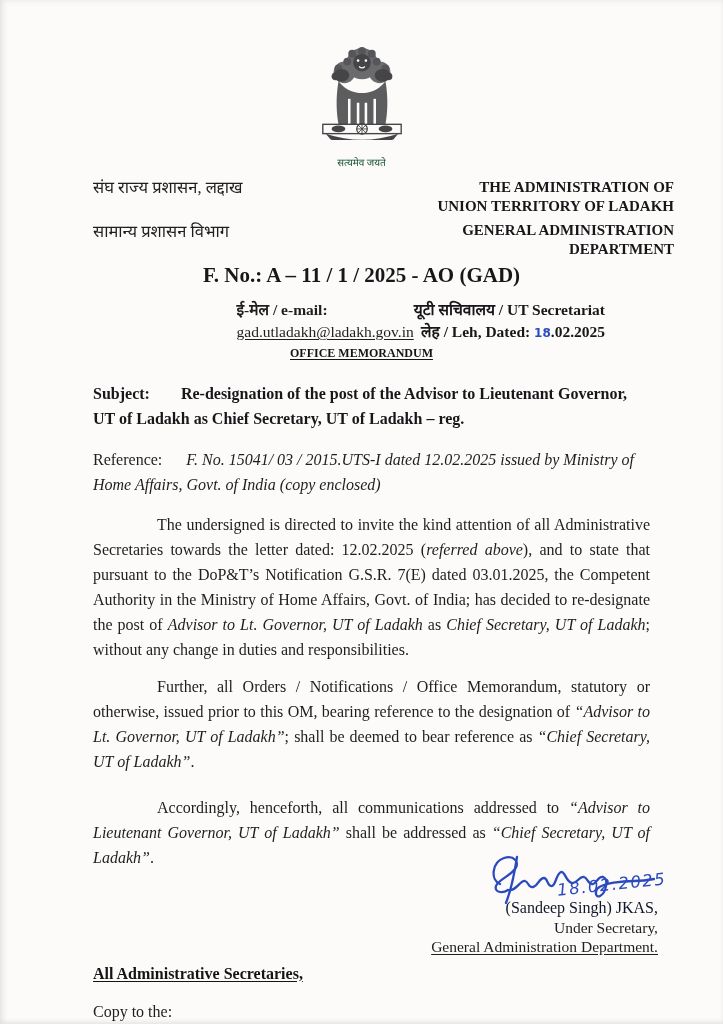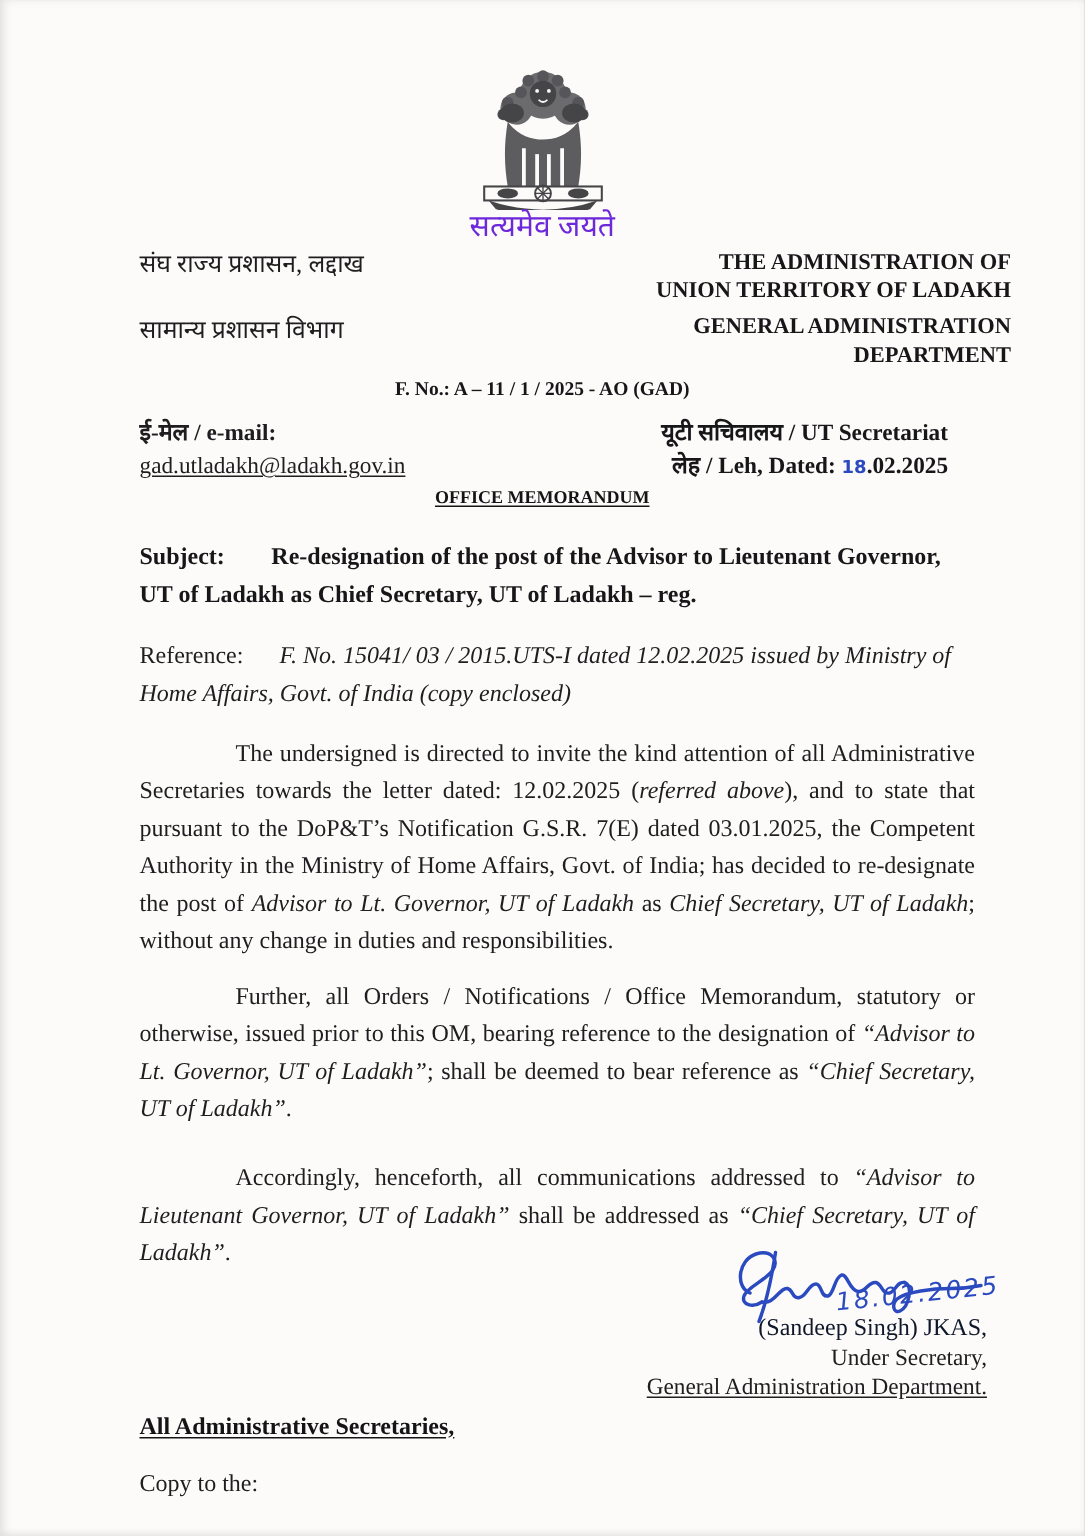--- a/index.html
+++ b/index.html
@@ -14,31 +14,31 @@
     overflow:hidden;
     box-shadow:inset 3px 0 6px rgba(90,90,100,.12), inset 0 -2px 4px rgba(90,90,100,.07);
   }
   .hindi{font-family:"Liberation Serif","DejaVu Sans",serif;}
   .b{font-weight:bold;}
   .i{font-style:italic;}
   .u{text-decoration:underline;text-underline-offset:2px;}
   .ink{color:#2b4abf;}
 
   .emblem-wrap{padding-top:42px;text-align:center;line-height:0;}
-  .emblem-caption{margin-top:2px;font-size:20px;line-height:18px;color:#6d28d9;}
+  .emblem-caption{margin-top:14px;font-size:10px;line-height:18px;color:#14532d;}
 
   .header-row{display:flex;justify-content:space-between;margin-top:6px;padding-left:93px;padding-right:49px;}
   .header-left{font-size:16.5px;line-height:20px;}
   .header-left .hl2{margin-top:24px;}
   .header-right{text-align:right;font-weight:bold;font-size:15px;line-height:19px;color:#17171a;}
   .header-right .grp2{margin-top:5px;}
 
-  .file-no{text-align:center;font-weight:bold;font-size:13px;margin-top:4px;color:#17171a;}
+  .file-no{text-align:center;font-weight:bold;font-size:21px;margin-top:4px;color:#17171a;}
 
-  .contact-row{display:flex;justify-content:space-between;margin-top:11px;padding-left:93px;padding-right:91px;line-height:22px;font-size:15.5px;}
+  .contact-row{display:flex;justify-content:flex-end;margin-top:11px;padding-left:93px;padding-right:118px;line-height:22px;font-size:15.5px;}
   .contact-right{text-align:right;font-weight:bold;color:#17171a;}
   .contact-right .ink{font-size:12px;font-family:"DejaVu Sans",sans-serif;font-weight:600;}
 
   .memo-title{text-align:center;font-weight:bold;font-size:12px;margin-top:2px;color:#141417;}
   .memo-title span{text-decoration:underline;text-underline-offset:2px;}
 
   p{margin:0;}
   .blk{margin-left:93px;margin-right:73px;line-height:25px;}
   .subject{margin-top:20px;font-weight:bold;color:#17171a;}
   .tabgap{display:inline-block;width:31px;}

